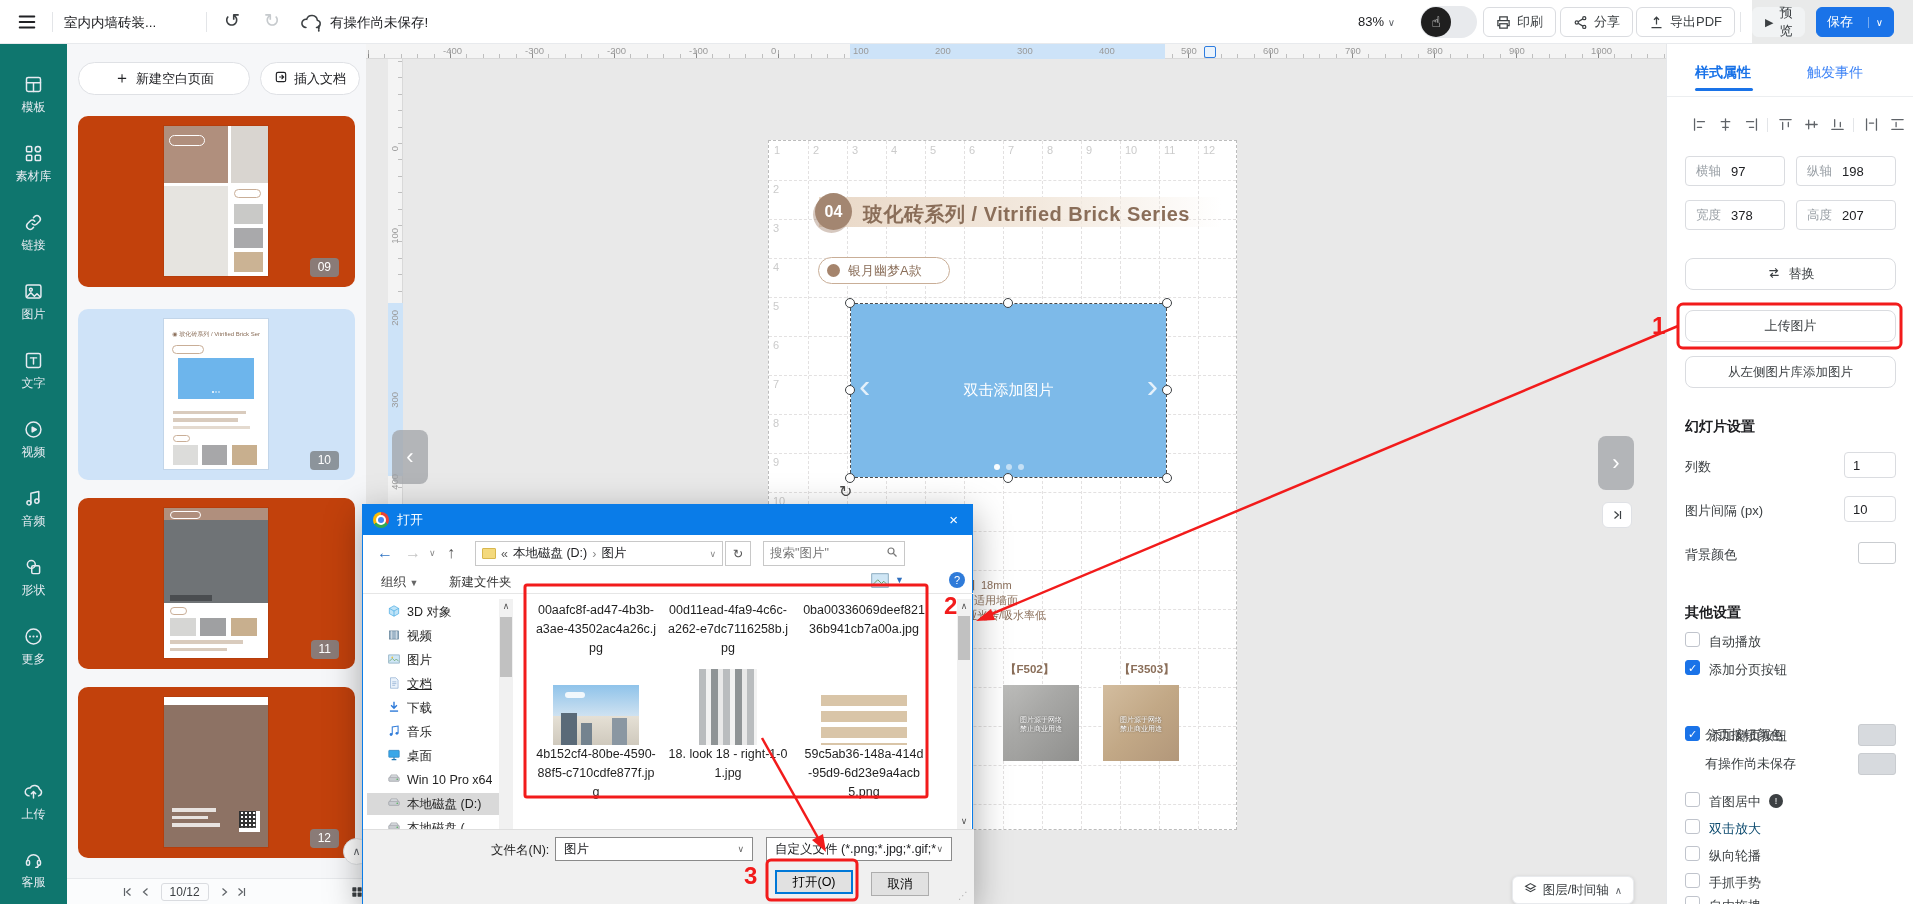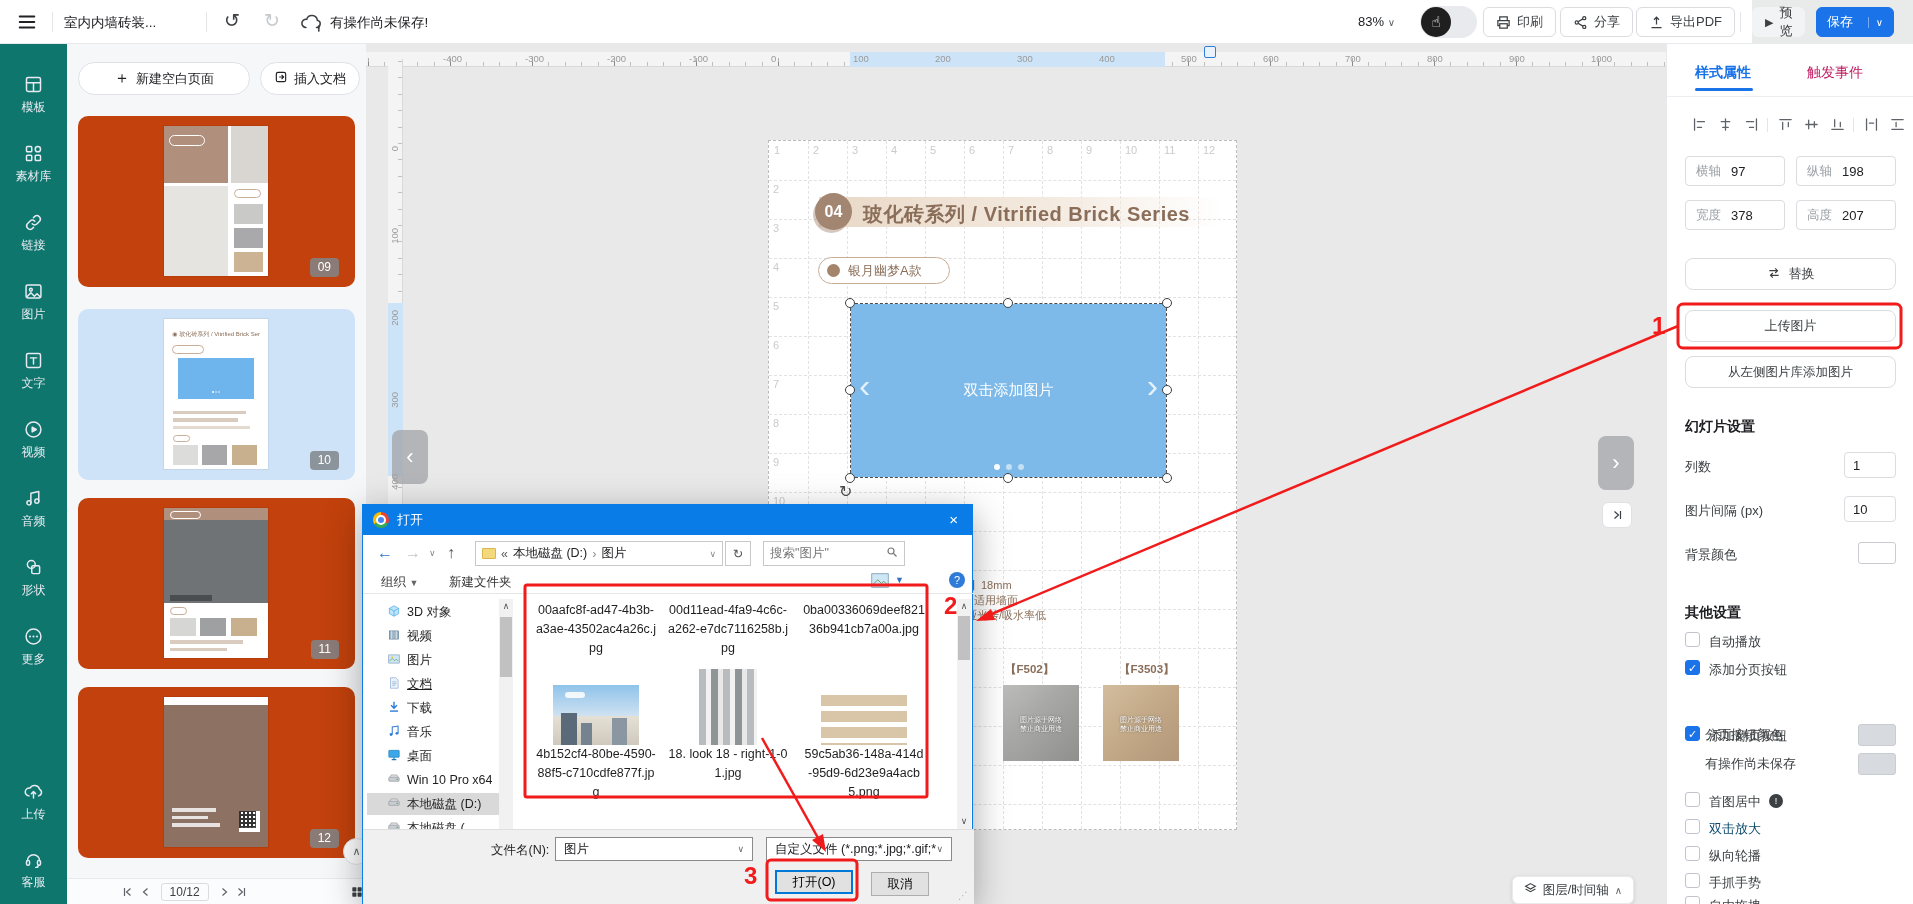--- a/index.html
+++ b/index.html
@@ -21,21 +21,21 @@
   display:flex;align-items:center;justify-content:center;gap:6px;font-size:13px;color:#202124;cursor:pointer}
 .card{position:absolute;left:11px;width:277px;height:171px;background:#c2410c;border-radius:10px}
 .card.sel{background:#cfe3f8}
 .thumb{position:absolute;left:86px;top:10px;width:104px;height:150px;background:#fff;box-shadow:0 0 0 1px rgba(0,0,0,.06);overflow:hidden}
 .badge{position:absolute;right:16px;bottom:10px;background:rgba(128,134,139,.85);color:#fff;font-size:12px;
   border-radius:4px;padding:2px 8px;line-height:15px}
 #pagerbar{position:absolute;left:0;bottom:0;width:299px;height:26px;background:#fbfcfd;border-top:1px solid #e7e9ec;display:flex;align-items:center}
 .pager-ic{width:18px;height:16px;display:inline-flex;align-items:center;justify-content:center;color:#5f6368;cursor:pointer}
 
 #canvas{position:absolute;left:366px;top:44px;width:1300px;height:860px;background:#e9e9e9;overflow:hidden}
-#hruler{position:absolute;left:0;top:8px;width:1300px;height:15px;background:#f4f4f4;border-bottom:1px solid #d9d9d9;
+#hruler{position:absolute;left:0;top:0;width:1300px;height:15px;background:#f4f4f4;border-bottom:1px solid #d9d9d9;
   background-image:repeating-linear-gradient(to right,rgba(0,0,0,.22) 0 1px,transparent 1px 16.4px),
                    repeating-linear-gradient(to right,rgba(0,0,0,.28) 0 1px,transparent 1px 82px);
   background-size:100% 4px,100% 8px;background-position:2px bottom,2px bottom;background-repeat:no-repeat}
 .hrl{position:absolute;top:1px;font-size:9.5px;color:#9a9a9a}
 #vruler{position:absolute;left:22px;top:15px;width:15px;height:845px;background:#f4f4f4;border-right:1px solid #d9d9d9;
   background-image:repeating-linear-gradient(to bottom,rgba(0,0,0,.22) 0 1px,transparent 1px 16.4px);
   background-size:4px 100%;background-position:right 2px;background-repeat:no-repeat}
 .vrl{position:absolute;left:1px;font-size:9.5px;color:#9a9a9a;writing-mode:vertical-rl;transform:rotate(180deg)}
 #page{position:absolute;left:402px;top:96px;width:469px;height:690px;background:#fff;border:1px dashed #bcbcbc}
 .gl{position:absolute;pointer-events:none}
@@ -448,21 +448,21 @@
             <path d="M12 3l9 5-9 5-9-5zM3 13l9 5 9-5"></path>
           </svg></span>
       <span>图层/时间轴</span>
       <span style="font-size:10px;color:#5f6368">∧</span>
     </button>
   </main>
 
   <section id="inspector">
     <span class="tab" style="left:28px;color:#1a73e8;font-weight:bold">样式属性</span>
     <span class="abs" style="left:28px;top:44px;width:58px;height:3px;background:#1a73e8;border-radius:2px"></span>
-    <span class="tab" style="left:140px;color:#be185d">触发事件</span>
+    <span class="tab" style="left:140px;color:#3b82f6">触发事件</span>
     <span class="abs" style="left:0;top:52px;width:247px;height:1px;background:#eceef0"></span>
     <div id="align-row" class="abs" style="left:0;top:66px;width:247px;height:30px">
         <span style="position: absolute; left: 24px; top: 6px; color: rgb(95, 99, 104); cursor: pointer;"><svg width="17" height="17" viewBox="0 0 24 24" fill="none" stroke="currentColor" stroke-width="1.8" stroke-linecap="round">
             <path d="M5 4v16M9 8h10M9 16h6"></path>
           </svg></span>
         <span style="position: absolute; left: 50px; top: 6px; color: rgb(95, 99, 104); cursor: pointer;"><svg width="17" height="17" viewBox="0 0 24 24" fill="none" stroke="currentColor" stroke-width="1.8" stroke-linecap="round">
             <path d="M12 4v16M6 8h12M8 16h8"></path>
           </svg></span>
         <span style="position: absolute; left: 76px; top: 6px; color: rgb(95, 99, 104); cursor: pointer;"><svg width="17" height="17" viewBox="0 0 24 24" fill="none" stroke="currentColor" stroke-width="1.8" stroke-linecap="round">
             <path d="M19 4v16M5 8h10M9 16h6"></path>

